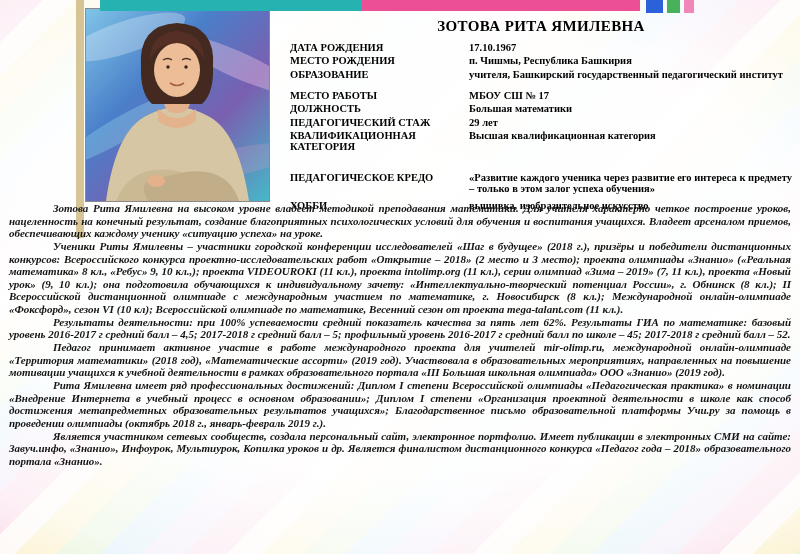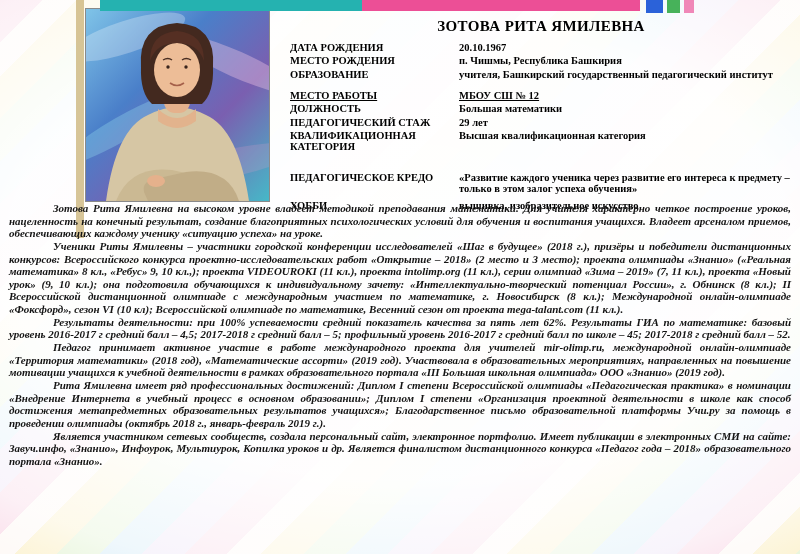--- a/index.html
+++ b/index.html
@@ -30,24 +30,24 @@
   .sq-green { left:667px; width:13px; background:#47b25a; }
   .sq-pink  { left:684px; width:10px; background:#f087b8; }
   .photo {
     position:absolute; left:85px; top:8px; width:183px; height:192px;
     z-index:3; border:1px solid #8a8a8a; box-sizing:content-box;
   }
   .photo svg { display:block; }
   .info { position:absolute; left:290px; top:18px; width:502px; z-index:4; color:#000; }
   .name { font-size:15px; font-weight:bold; text-align:center;
     letter-spacing:.4px; margin-bottom:7px; }
-  .row { display:grid; grid-template-columns:165px 1fr; column-gap:4px;
+  .row { display:grid; grid-template-columns:165px 1fr; column-gap:14px;
     font-weight:bold; font-size:10.5px; line-height:1.08; margin-bottom:2px; }
   .row .lab { text-transform:uppercase; }
-  .row.gap  { margin-top:10px;text-decoration:underline; }
+  .row.gap  { margin-top:10px; }
   .row.gap2 { margin-top:19px; }
   .row.gap3 { margin-top:6px; }
   .bodytext { position:absolute; left:9px; right:9px; top:202px; z-index:4; }
   .bodytext p {
     margin:0; font-size:11px; line-height:1.15; font-weight:bold;
     font-style:italic; text-align:justify; text-indent:44px; color:#141414;
   }
 </style>
 </head>
 <body>
@@ -94,33 +94,33 @@
       <path d="M153 192 Q142 158 100 163 L64 171 Q56 175 58 183 L62 192 Z" fill="#c1ad87"></path>
       <ellipse cx="70" cy="172" rx="9" ry="6" fill="#e5b18c"></ellipse>
     </svg>
   </div>
 
   <div class="info">
     <div class="name">ЗОТОВА РИТА ЯМИЛЕВНА</div>
 
     <div class="row">
       <span class="lab">ДАТА РОЖДЕНИЯ</span>
-      <span class="val">20.10.1967</span>
+      <span class="val">17.10.1967</span>
     </div>
     <div class="row">
       <span class="lab">МЕСТО РОЖДЕНИЯ</span>
       <span class="val">п. Чишмы, Республика Башкирия</span>
     </div>
     <div class="row">
       <span class="lab">ОБРАЗОВАНИЕ</span>
       <span class="val">учителя, Башкирский государственный педагогический  институт</span>
     </div>
     <div class="row gap">
       <span class="lab">МЕСТО РАБОТЫ</span>
-      <span class="val">МБОУ СШ № 12</span>
+      <span class="val">МБОУ СШ № 17</span>
     </div>
     <div class="row">
       <span class="lab">ДОЛЖНОСТЬ</span>
       <span class="val">Большая математики</span>
     </div>
     <div class="row">
       <span class="lab">ПЕДАГОГИЧЕСКИЙ СТАЖ</span>
       <span class="val">29 лет</span>
     </div>
     <div class="row">

